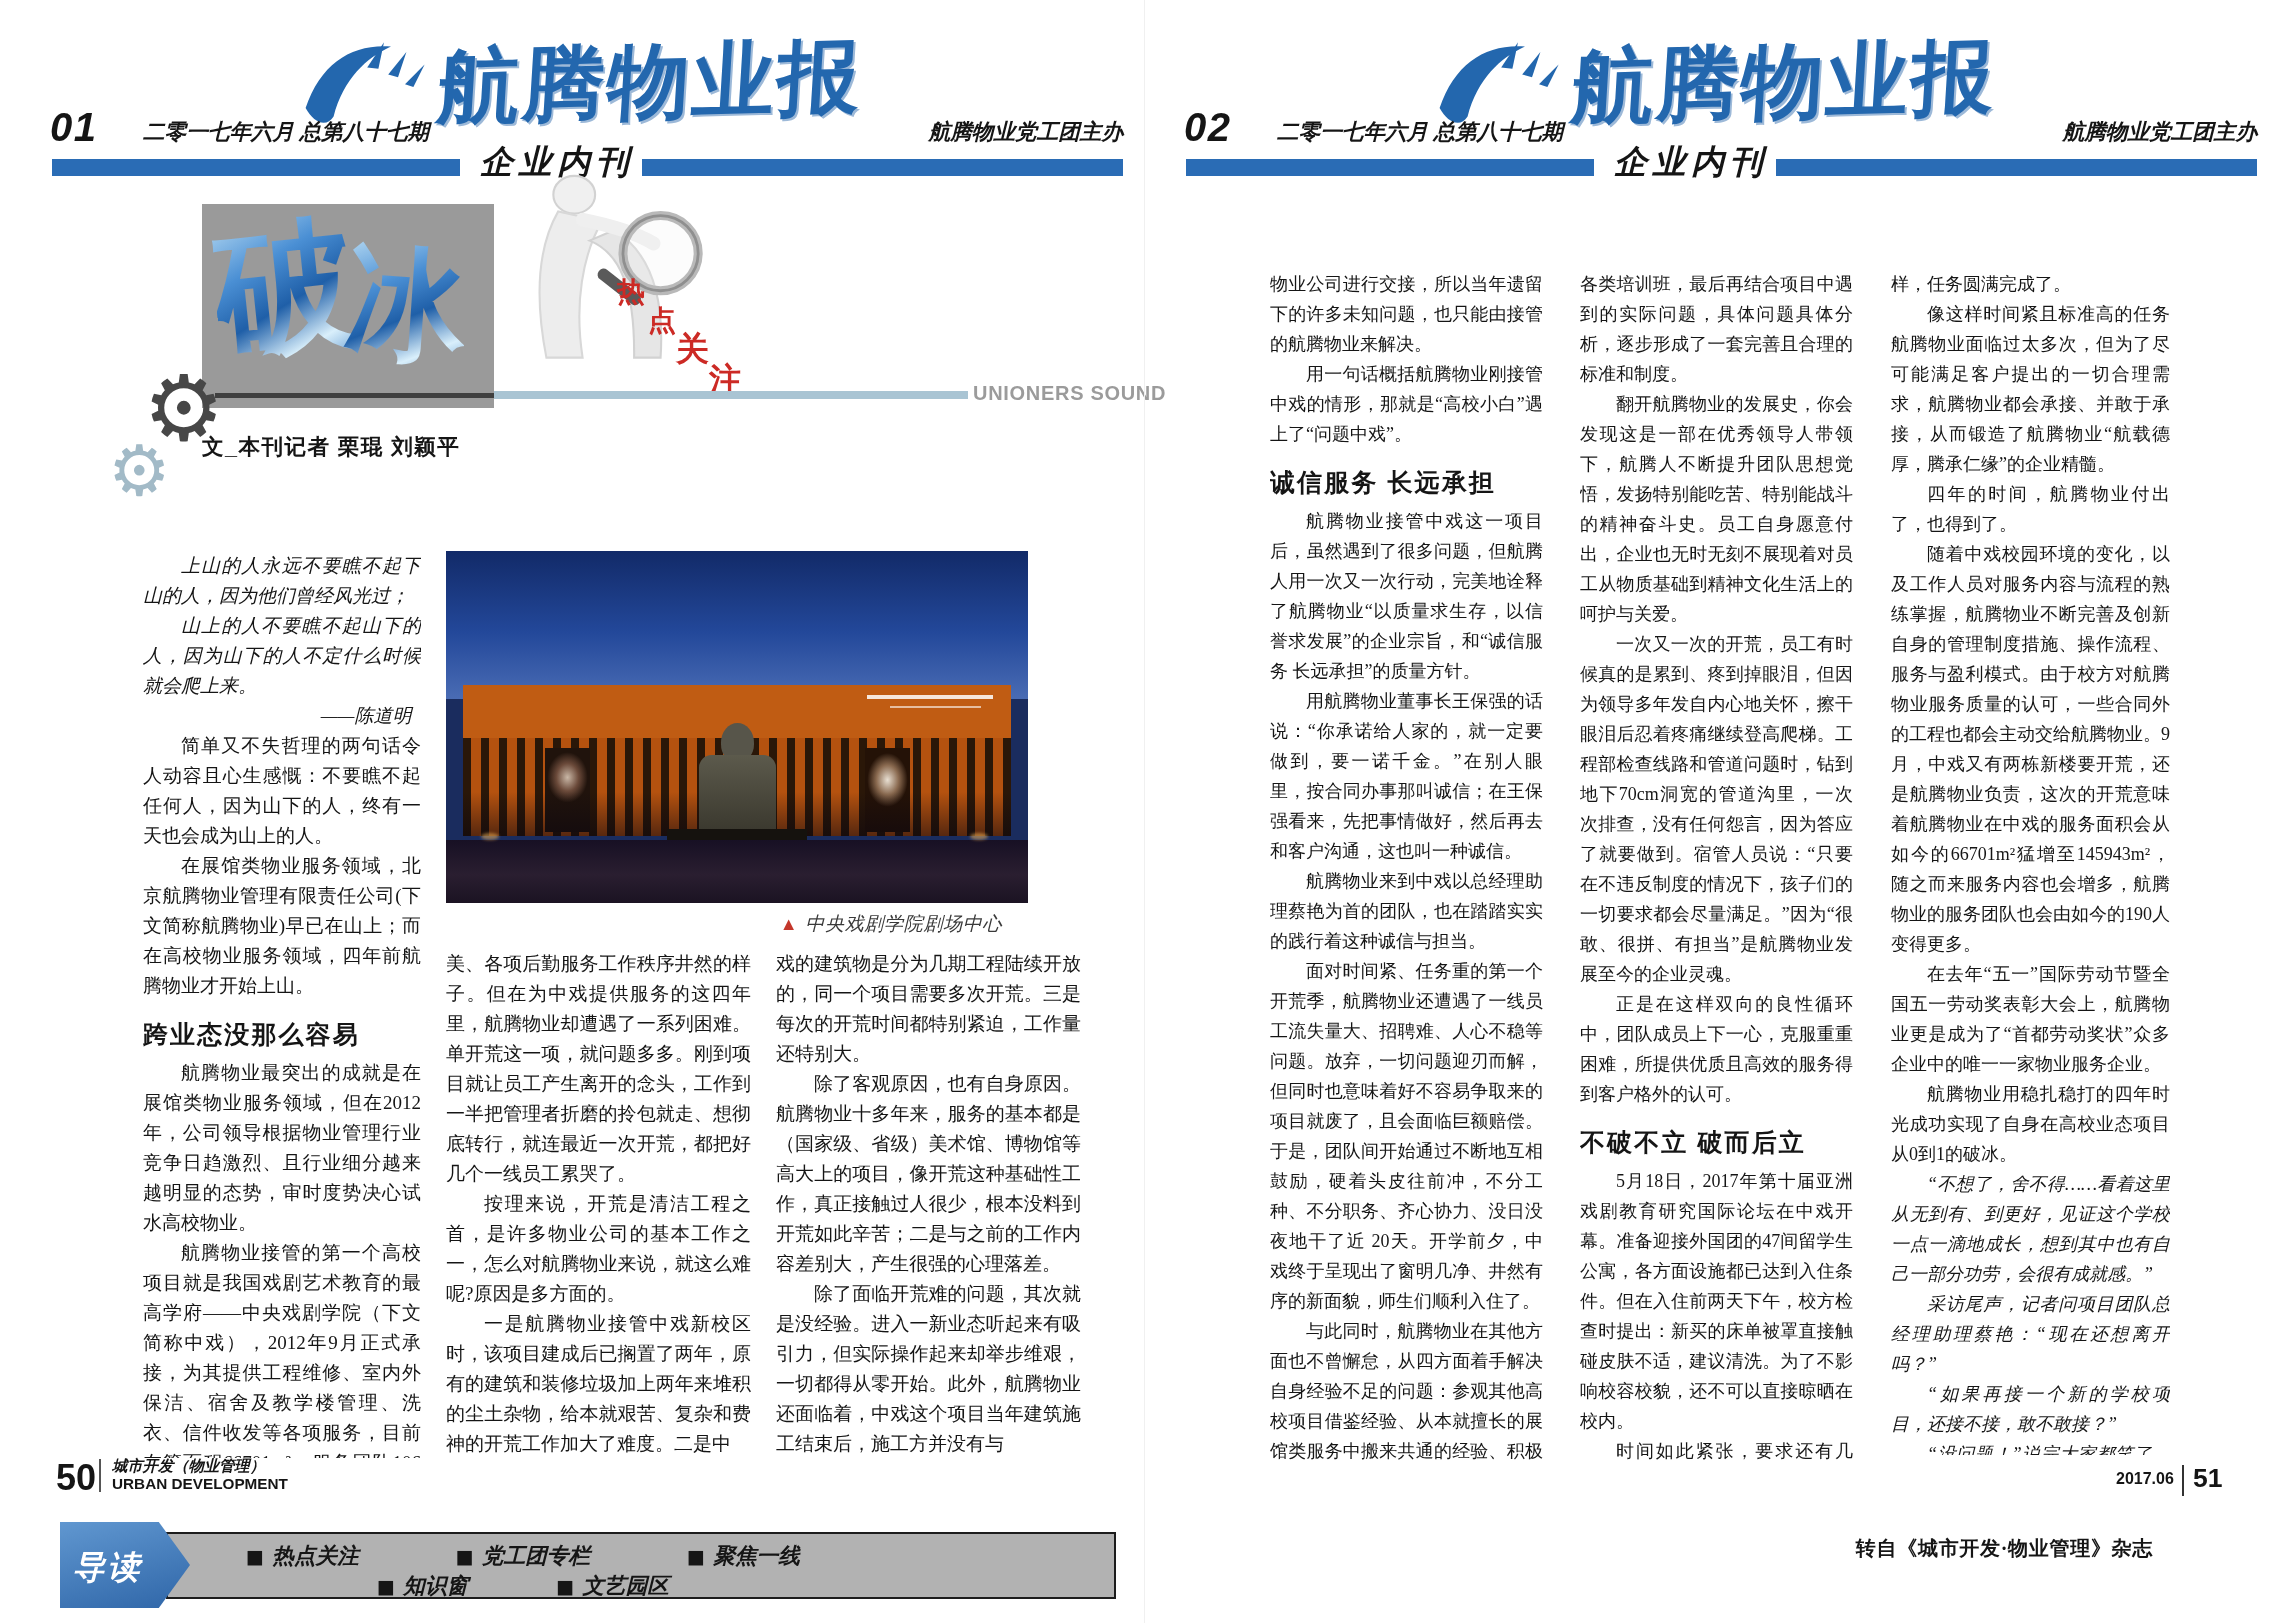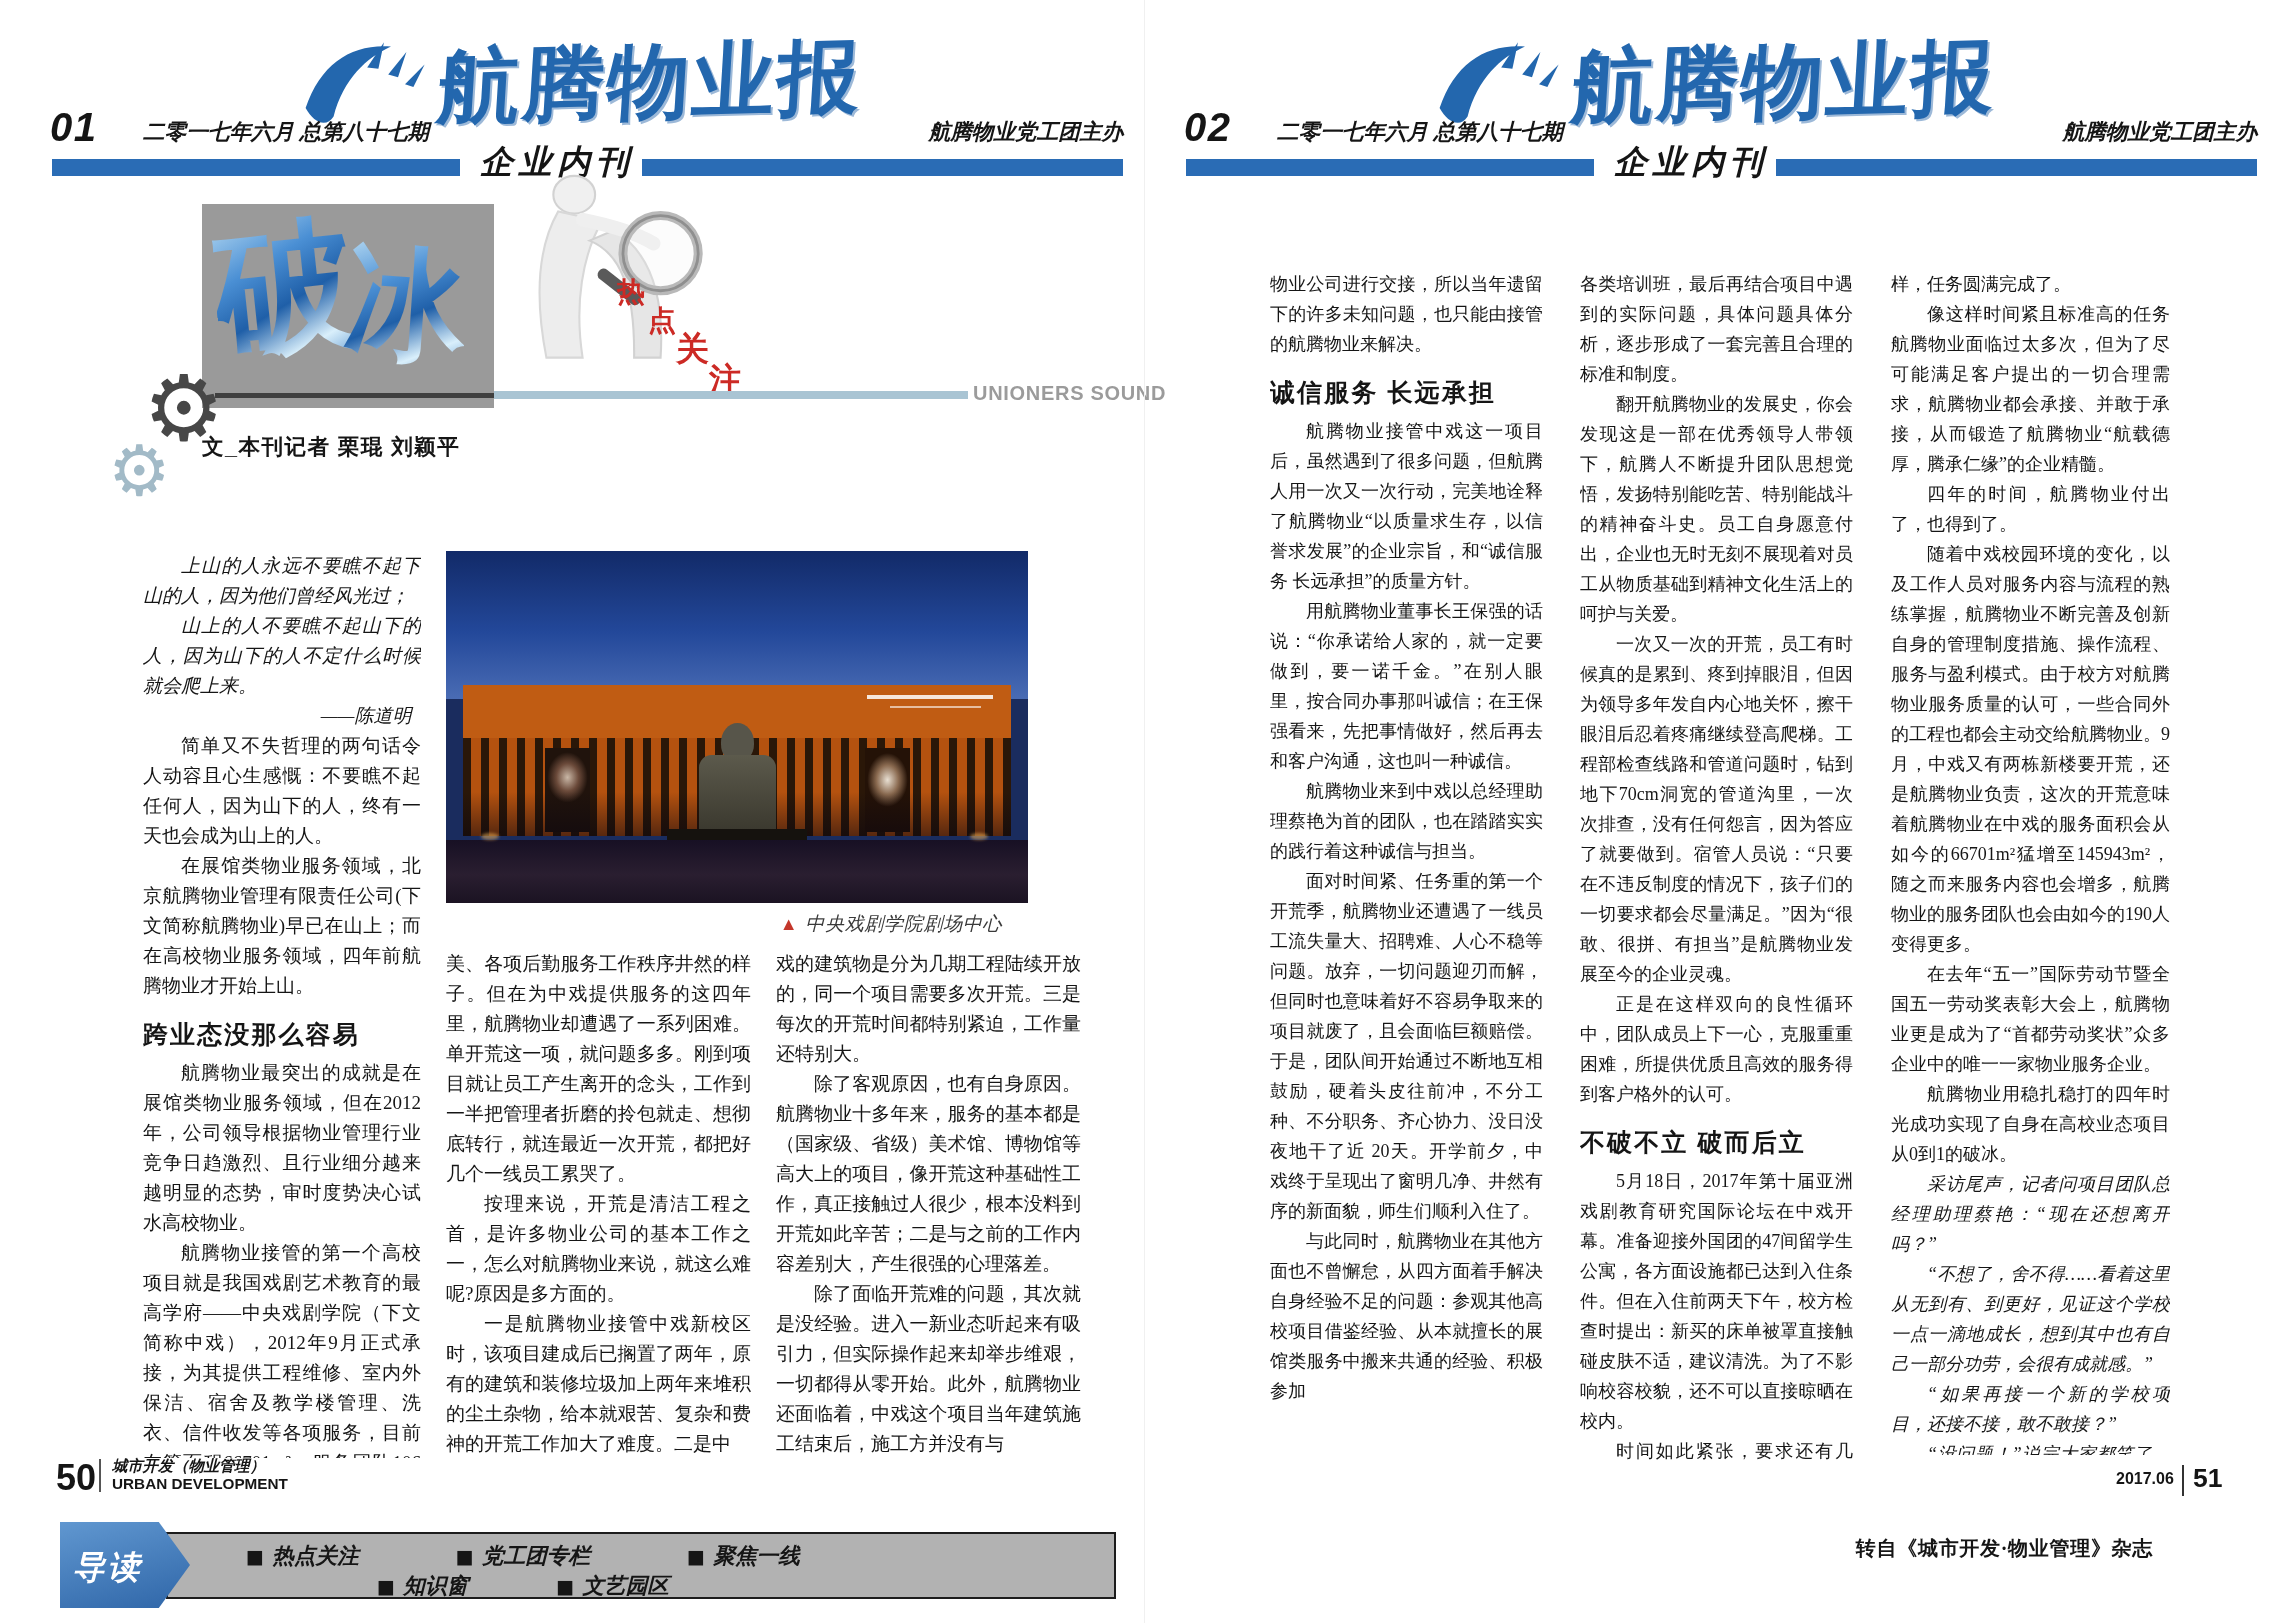--- a/index.html
+++ b/index.html
@@ -233,20 +233,21 @@
     <div class="abs masthead-title">航腾物业报</div>
     <div class="abs page-no">02</div>
     <div class="abs date-line">二零一七年六月  总第八十七期</div>
     <div class="abs organizer">航腾物业党工团主办</div>
     <div class="abs bar bar-l"></div>
     <div class="abs bar bar-r"></div>
     <div class="abs masthead-sub">企业内刊</div>
 
     <div class="col rp-col" style="left:136px;top:269px;width:273px;height:1196px;">
         <p class="pc">物业公司进行交接，所以当年遗留下的许多未知问题，也只能由接管的航腾物业来解决。</p>
+        <p class="p">用一句话概括航腾物业刚接管中戏的情形，那就是“高校小白”遇上了“问题中戏”。</p>
         <p class="h">诚信服务 长远承担</p>
         <p class="p">航腾物业接管中戏这一项目后，虽然遇到了很多问题，但航腾人用一次又一次行动，完美地诠释了航腾物业“以质量求生存，以信誉求发展”的企业宗旨，和“诚信服务 长远承担”的质量方针。</p>
         <p class="p">用航腾物业董事长王保强的话说：“你承诺给人家的，就一定要做到，要一诺千金。”在别人眼里，按合同办事那叫诚信；在王保强看来，先把事情做好，然后再去和客户沟通，这也叫一种诚信。</p>
         <p class="p">航腾物业来到中戏以总经理助理蔡艳为首的团队，也在踏踏实实的践行着这种诚信与担当。</p>
         <p class="p">面对时间紧、任务重的第一个开荒季，航腾物业还遭遇了一线员工流失量大、招聘难、人心不稳等问题。放弃，一切问题迎刃而解，但同时也意味着好不容易争取来的项目就废了，且会面临巨额赔偿。于是，团队间开始通过不断地互相鼓励，硬着头皮往前冲，不分工种、不分职务、齐心协力、没日没夜地干了近 20天。开学前夕，中戏终于呈现出了窗明几净、井然有序的新面貌，师生们顺利入住了。</p>
         <p class="p">与此同时，航腾物业在其他方面也不曾懈怠，从四方面着手解决自身经验不足的问题：参观其他高校项目借鉴经验、从本就擅长的展馆类服务中搬来共通的经验、积极参加</p>
       </div>
     <div class="col rp-col" style="left:446px;top:269px;width:273px;height:1196px;">
         <p class="pc">各类培训班，最后再结合项目中遇到的实际问题，具体问题具体分析，逐步形成了一套完善且合理的标准和制度。</p>
         <p class="p">翻开航腾物业的发展史，你会发现这是一部在优秀领导人带领下，航腾人不断提升团队思想觉悟，发扬特别能吃苦、特别能战斗的精神奋斗史。员工自身愿意付出，企业也无时无刻不展现着对员工从物质基础到精神文化生活上的呵护与关爱。</p>
@@ -256,22 +257,22 @@
         <p class="p">5月18日，2017年第十届亚洲戏剧教育研究国际论坛在中戏开幕。准备迎接外国团的47间留学生公寓，各方面设施都已达到入住条件。但在入住前两天下午，校方检查时提出：新买的床单被罩直接触碰皮肤不适，建议清洗。为了不影响校容校貌，还不可以直接晾晒在校内。</p>
         <p class="p">时间如此紧张，要求还有几分“苛刻”。但航腾人很擅长将“不可能”化作“可能”。连夜清洗后，屋外不能晾晒，就从屋内想办法，就这</p>
       </div>
     <div class="col rp-col" style="left:757px;top:269px;width:279px;height:1186px;">
         <p class="pc">样，任务圆满完成了。</p>
         <p class="p">像这样时间紧且标准高的任务航腾物业面临过太多次，但为了尽可能满足客户提出的一切合理需求，航腾物业都会承接、并敢于承接，从而锻造了航腾物业“航载德厚，腾承仁缘”的企业精髓。</p>
         <p class="p">四年的时间，航腾物业付出了，也得到了。</p>
         <p class="p">随着中戏校园环境的变化，以及工作人员对服务内容与流程的熟练掌握，航腾物业不断完善及创新自身的管理制度措施、操作流程、服务与盈利模式。由于校方对航腾物业服务质量的认可，一些合同外的工程也都会主动交给航腾物业。9月，中戏又有两栋新楼要开荒，还是航腾物业负责，这次的开荒意味着航腾物业在中戏的服务面积会从如今的66701m²猛增至145943m²，随之而来服务内容也会增多，航腾物业的服务团队也会由如今的190人变得更多。</p>
         <p class="p">在去年“五一”国际劳动节暨全国五一劳动奖表彰大会上，航腾物业更是成为了“首都劳动奖状”众多企业中的唯一一家物业服务企业。</p>
         <p class="p">航腾物业用稳扎稳打的四年时光成功实现了自身在高校业态项目从0到1的破冰。</p>
+        <p class="pk">“不想了，舍不得……看着这里从无到有、到更好，见证这个学校一点一滴地成长，想到其中也有自己一部分功劳，会很有成就感。”</p>
         <p class="pk">采访尾声，记者问项目团队总经理助理蔡艳：“现在还想离开吗？”</p>
-        <p class="pk">“不想了，舍不得……看着这里从无到有、到更好，见证这个学校一点一滴地成长，想到其中也有自己一部分功劳，会很有成就感。”</p>
         <p class="pk">“如果再接一个新的学校项目，还接不接，敢不敢接？”</p>
         <p class="pk">“没问题！”说完大家都笑了，话语坚定，团队里每一个人脸上无不洋溢着自信的神情。</p>
       </div>
 
     <div class="abs rp-issue">2017.06</div>
     <div class="abs rp-fdiv"></div>
     <div class="abs rp-page-no">51</div>
     <div class="abs rp-source">转自《城市开发·物业管理》杂志</div>
   </div>
 

